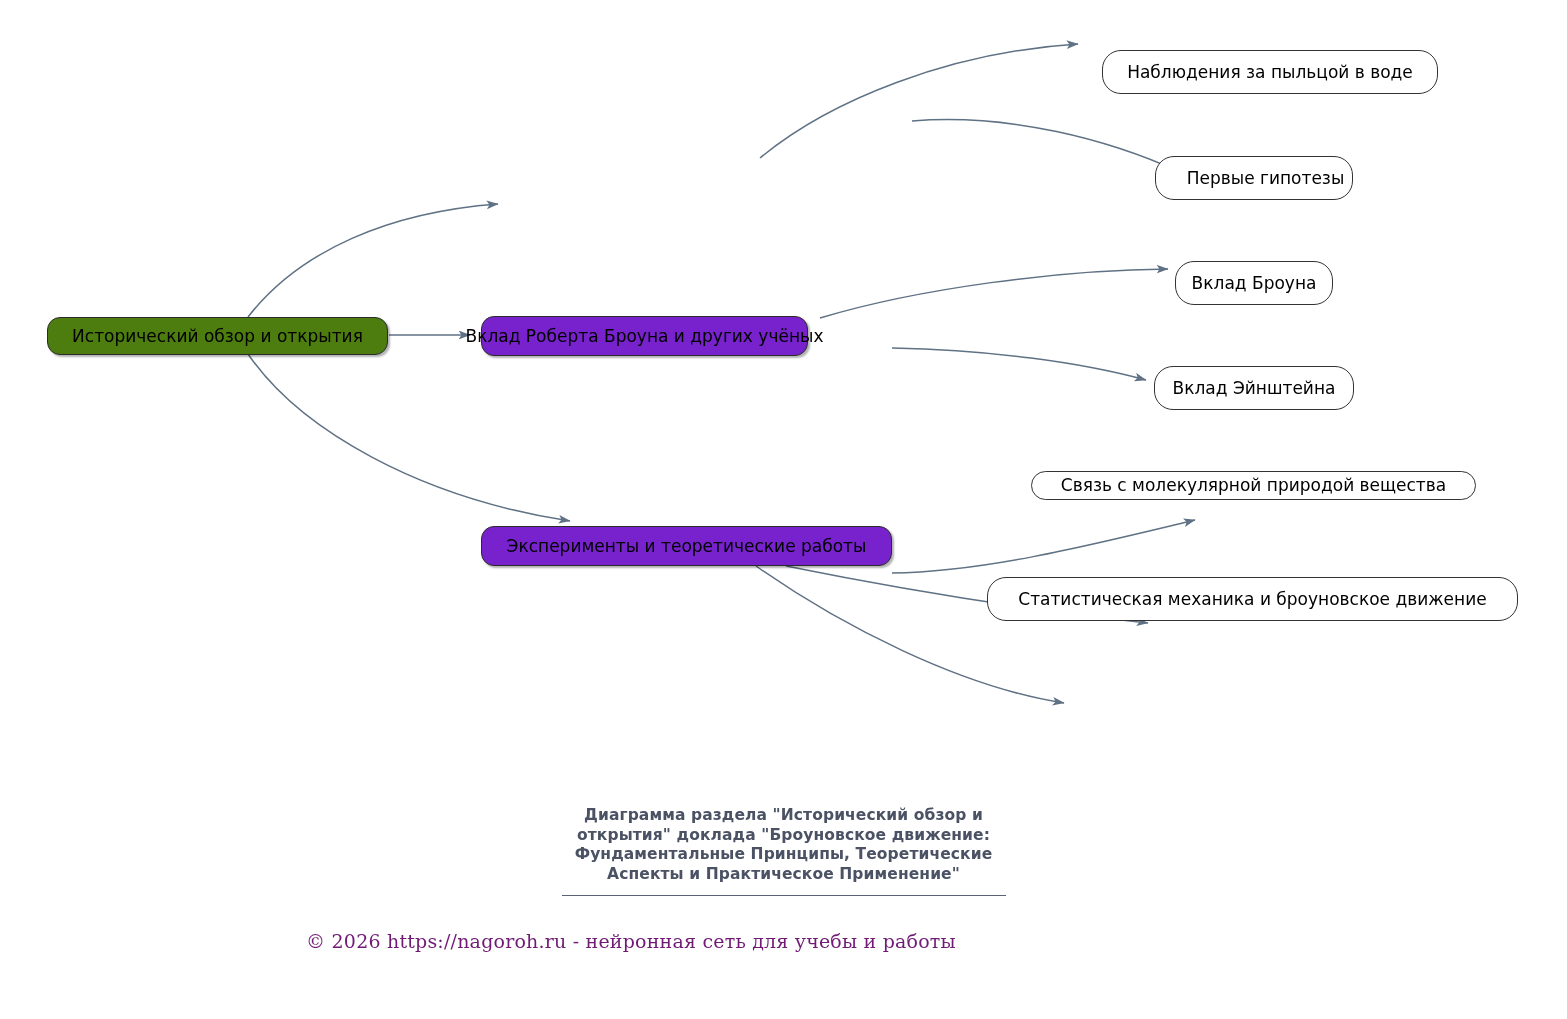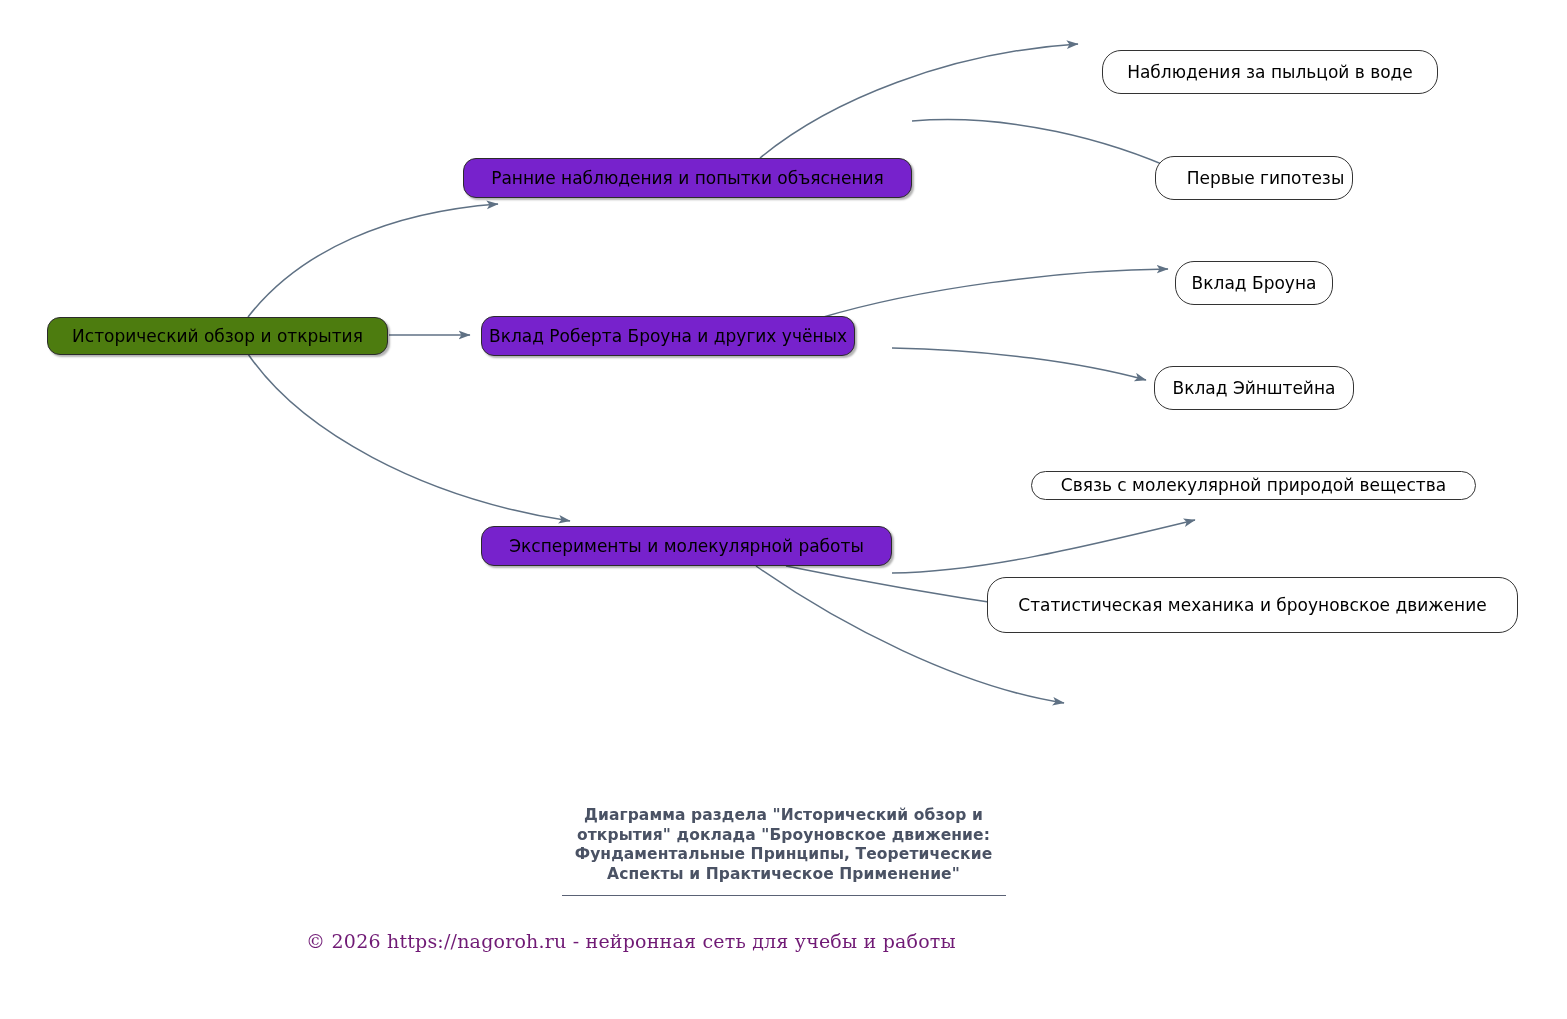--- a/index.html
+++ b/index.html
@@ -136,37 +136,36 @@
 
     <path d="M 892,573 C 980,572 1080,548 1195,520" fill="none" stroke="#5f7184" stroke-width="1.5" marker-end="url(#arrowhead)"></path>
 
     <path d="M 786,566 C 880,585 1010,608 1148,623" fill="none" stroke="#5f7184" stroke-width="1.5" marker-end="url(#arrowhead)"></path>
 
     <path d="M 756,566 C 840,625 960,687 1064,703" fill="none" stroke="#5f7184" stroke-width="1.5" marker-end="url(#arrowhead)"></path>
   </svg>
 
   <div class="node node-root" style="left:47px; top:317px; width:341px; height:38px;">Исторический обзор и открытия</div>
 
-  <div class="node node-branch" style="left:463px; top:158px; width:449px; height:40px;">Ранние наблюдения и попытки объяснения</div>
 
-  <div class="node node-branch" style="left:481px; top:316px; width:374px; height:40px;">Вклад Роберта Броуна и других учёных</div>
+  <div class="node node-branch" style="left:481px; top:316px; width:327px; height:40px;">Вклад Роберта Броуна и других учёных</div>
 
-  <div class="node node-branch" style="left:481px; top:526px; width:411px; height:40px;">Эксперименты и молекулярной работы</div>
+  <div class="node node-branch" style="left:481px; top:526px; width:411px; height:40px;">Эксперименты и теоретические работы</div>
 
   <div class="node node-leaf" style="left:1086px; top:50px; width:336px; height:44px;margin-left:16px;">Наблюдения за пыльцой в воде</div>
 
   <div class="node node-leaf" style="left:1155px; top:156px; width:198px; height:44px;padding-left:39px;">Первые гипотезы</div>
 
   <div class="node node-leaf" style="left:1175px; top:261px; width:158px; height:44px;">Вклад Броуна</div>
 
   <div class="node node-leaf" style="left:1154px; top:366px; width:200px; height:44px;">Вклад Эйнштейна</div>
 
   <div class="node node-leaf" style="left:1031px; top:471px; width:445px; height:29px;">Связь с молекулярной природой вещества</div>
 
-  <div class="node node-leaf" style="left:987px; top:577px; width:531px; height:56px;">Статистическая механика и броуновское движение</div>
+  <div class="node node-leaf" style="left:987px; top:577px; width:531px; height:44px;">Статистическая механика и броуновское движение</div>
 
 
 </div>
 
 <div id="caption-block">
   <div class="caption-line">Диаграмма раздела "Исторический обзор и</div>
   <div class="caption-line">открытия" доклада "Броуновское движение:</div>
   <div class="caption-line">Фундаментальные Принципы, Теоретические</div>
   <div class="caption-line">Аспекты и Практическое Применение"</div>
   <div id="caption-rule"></div>

